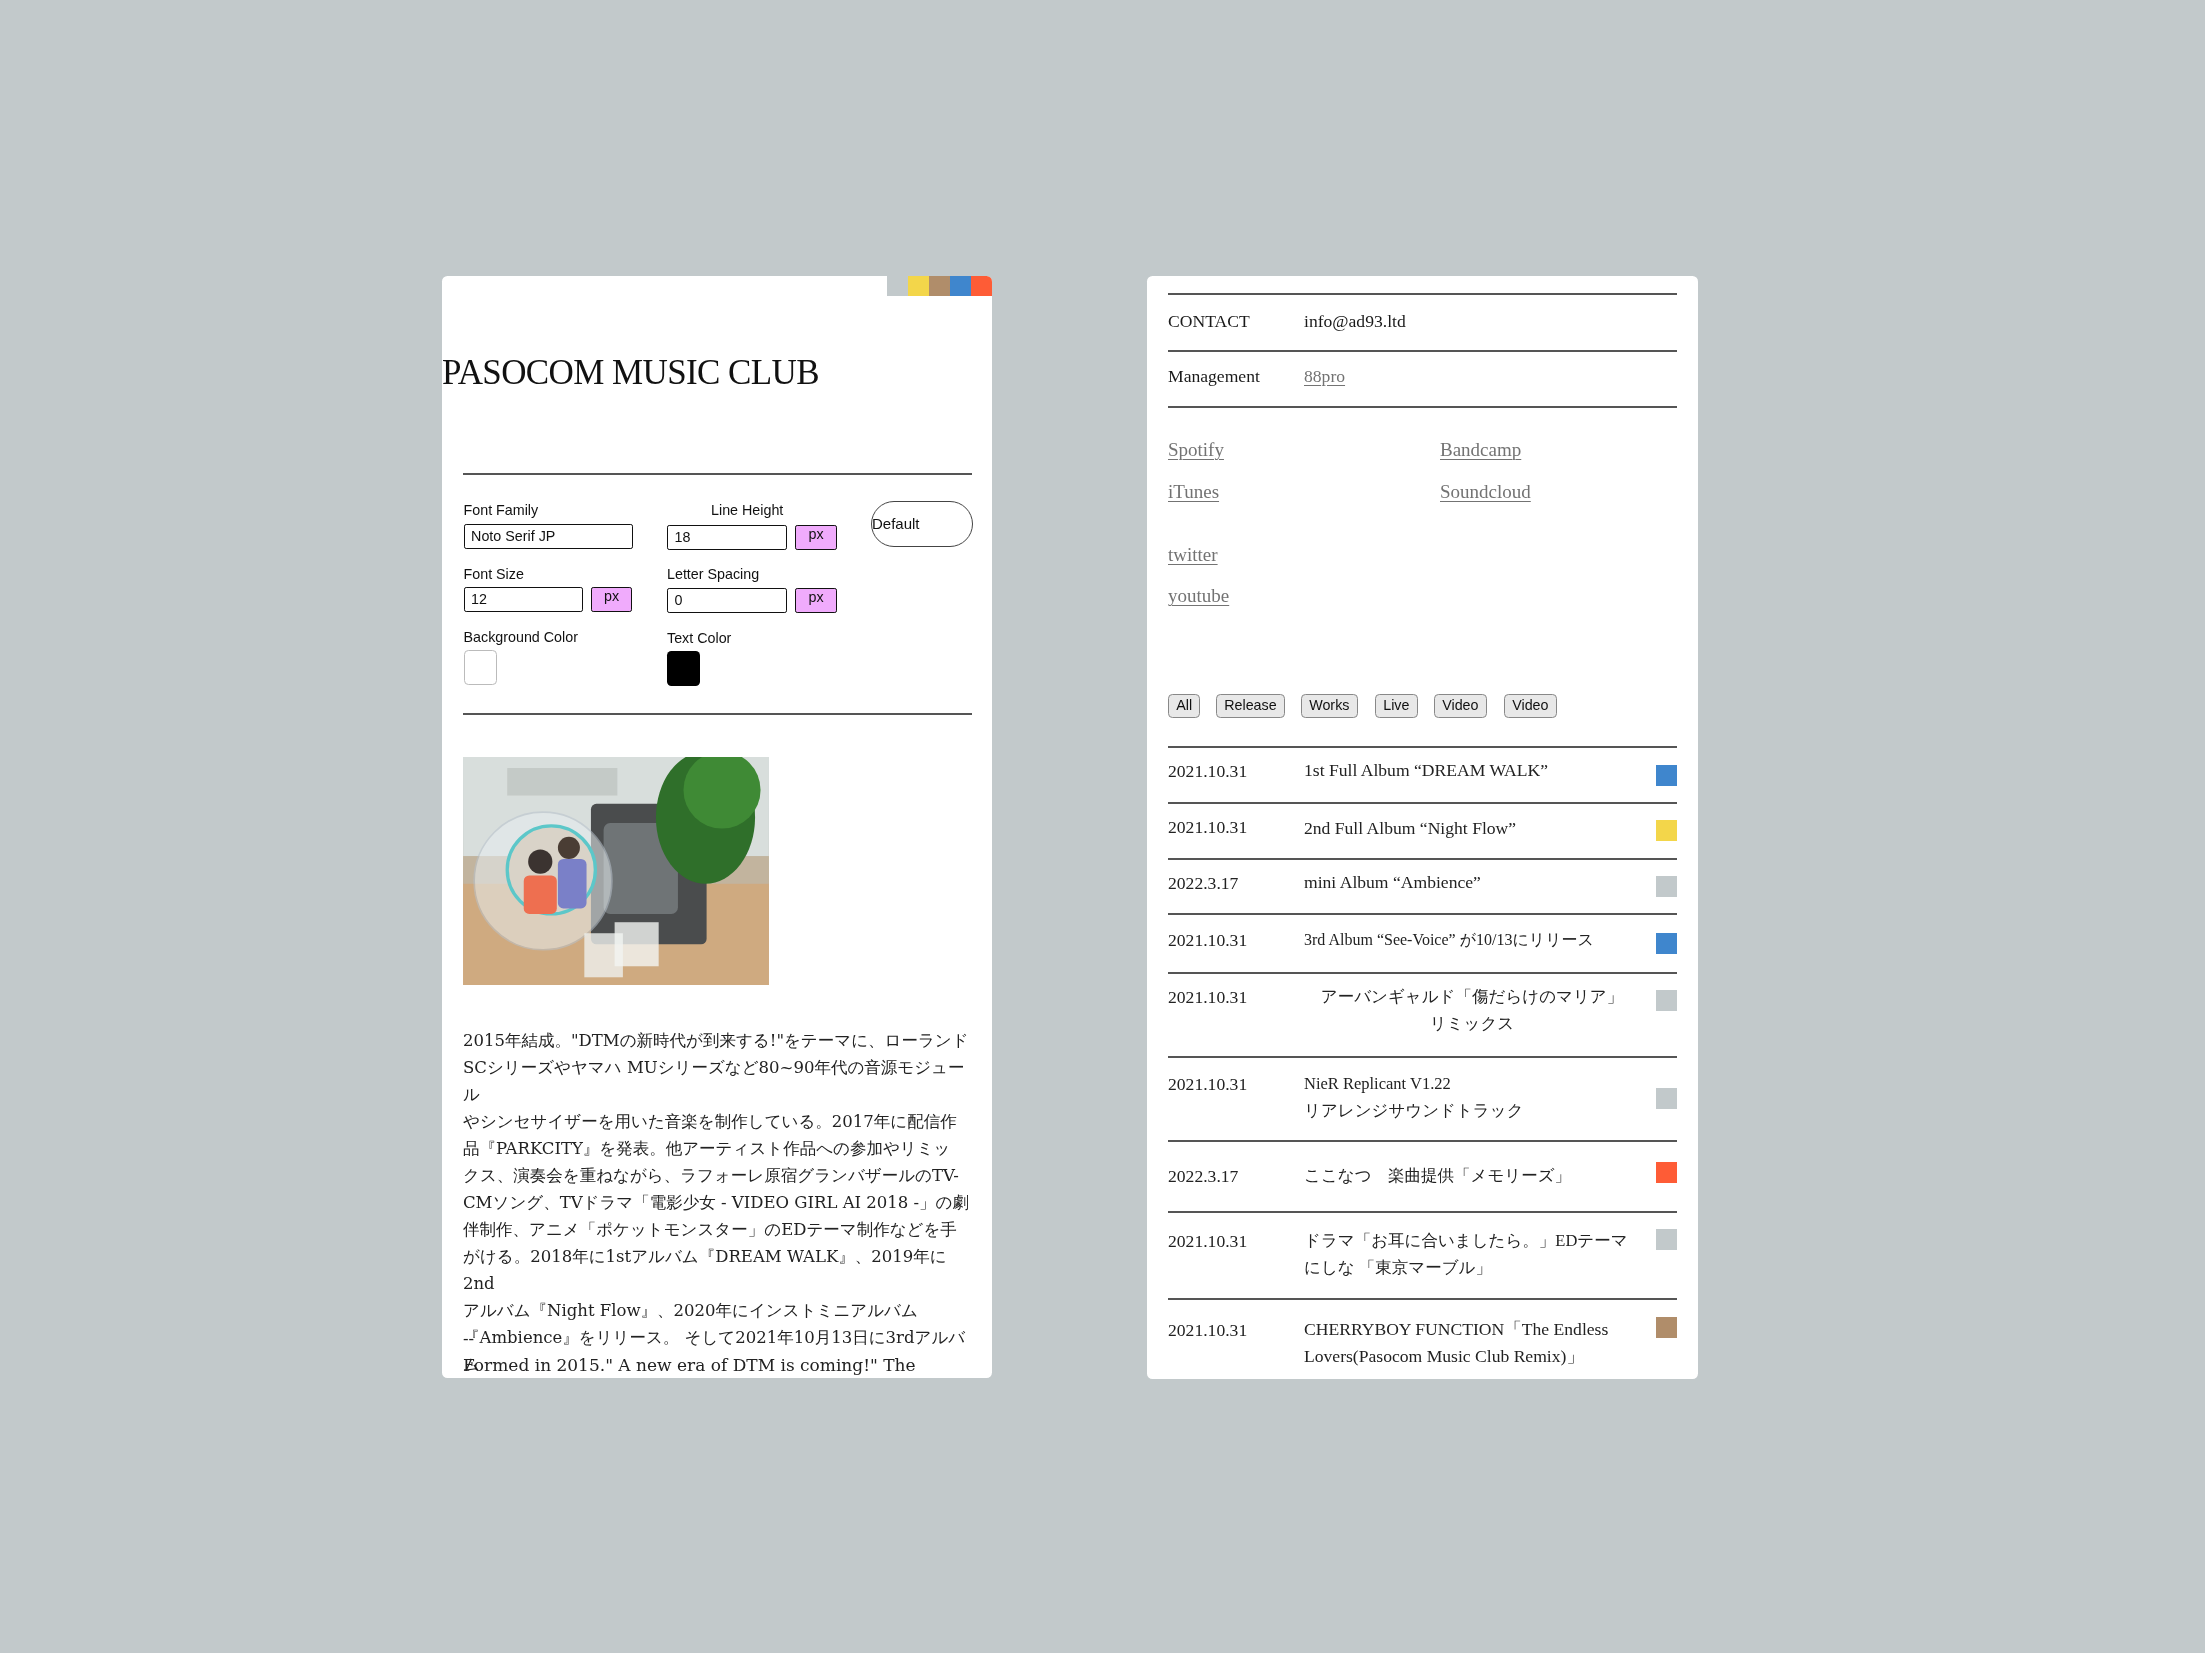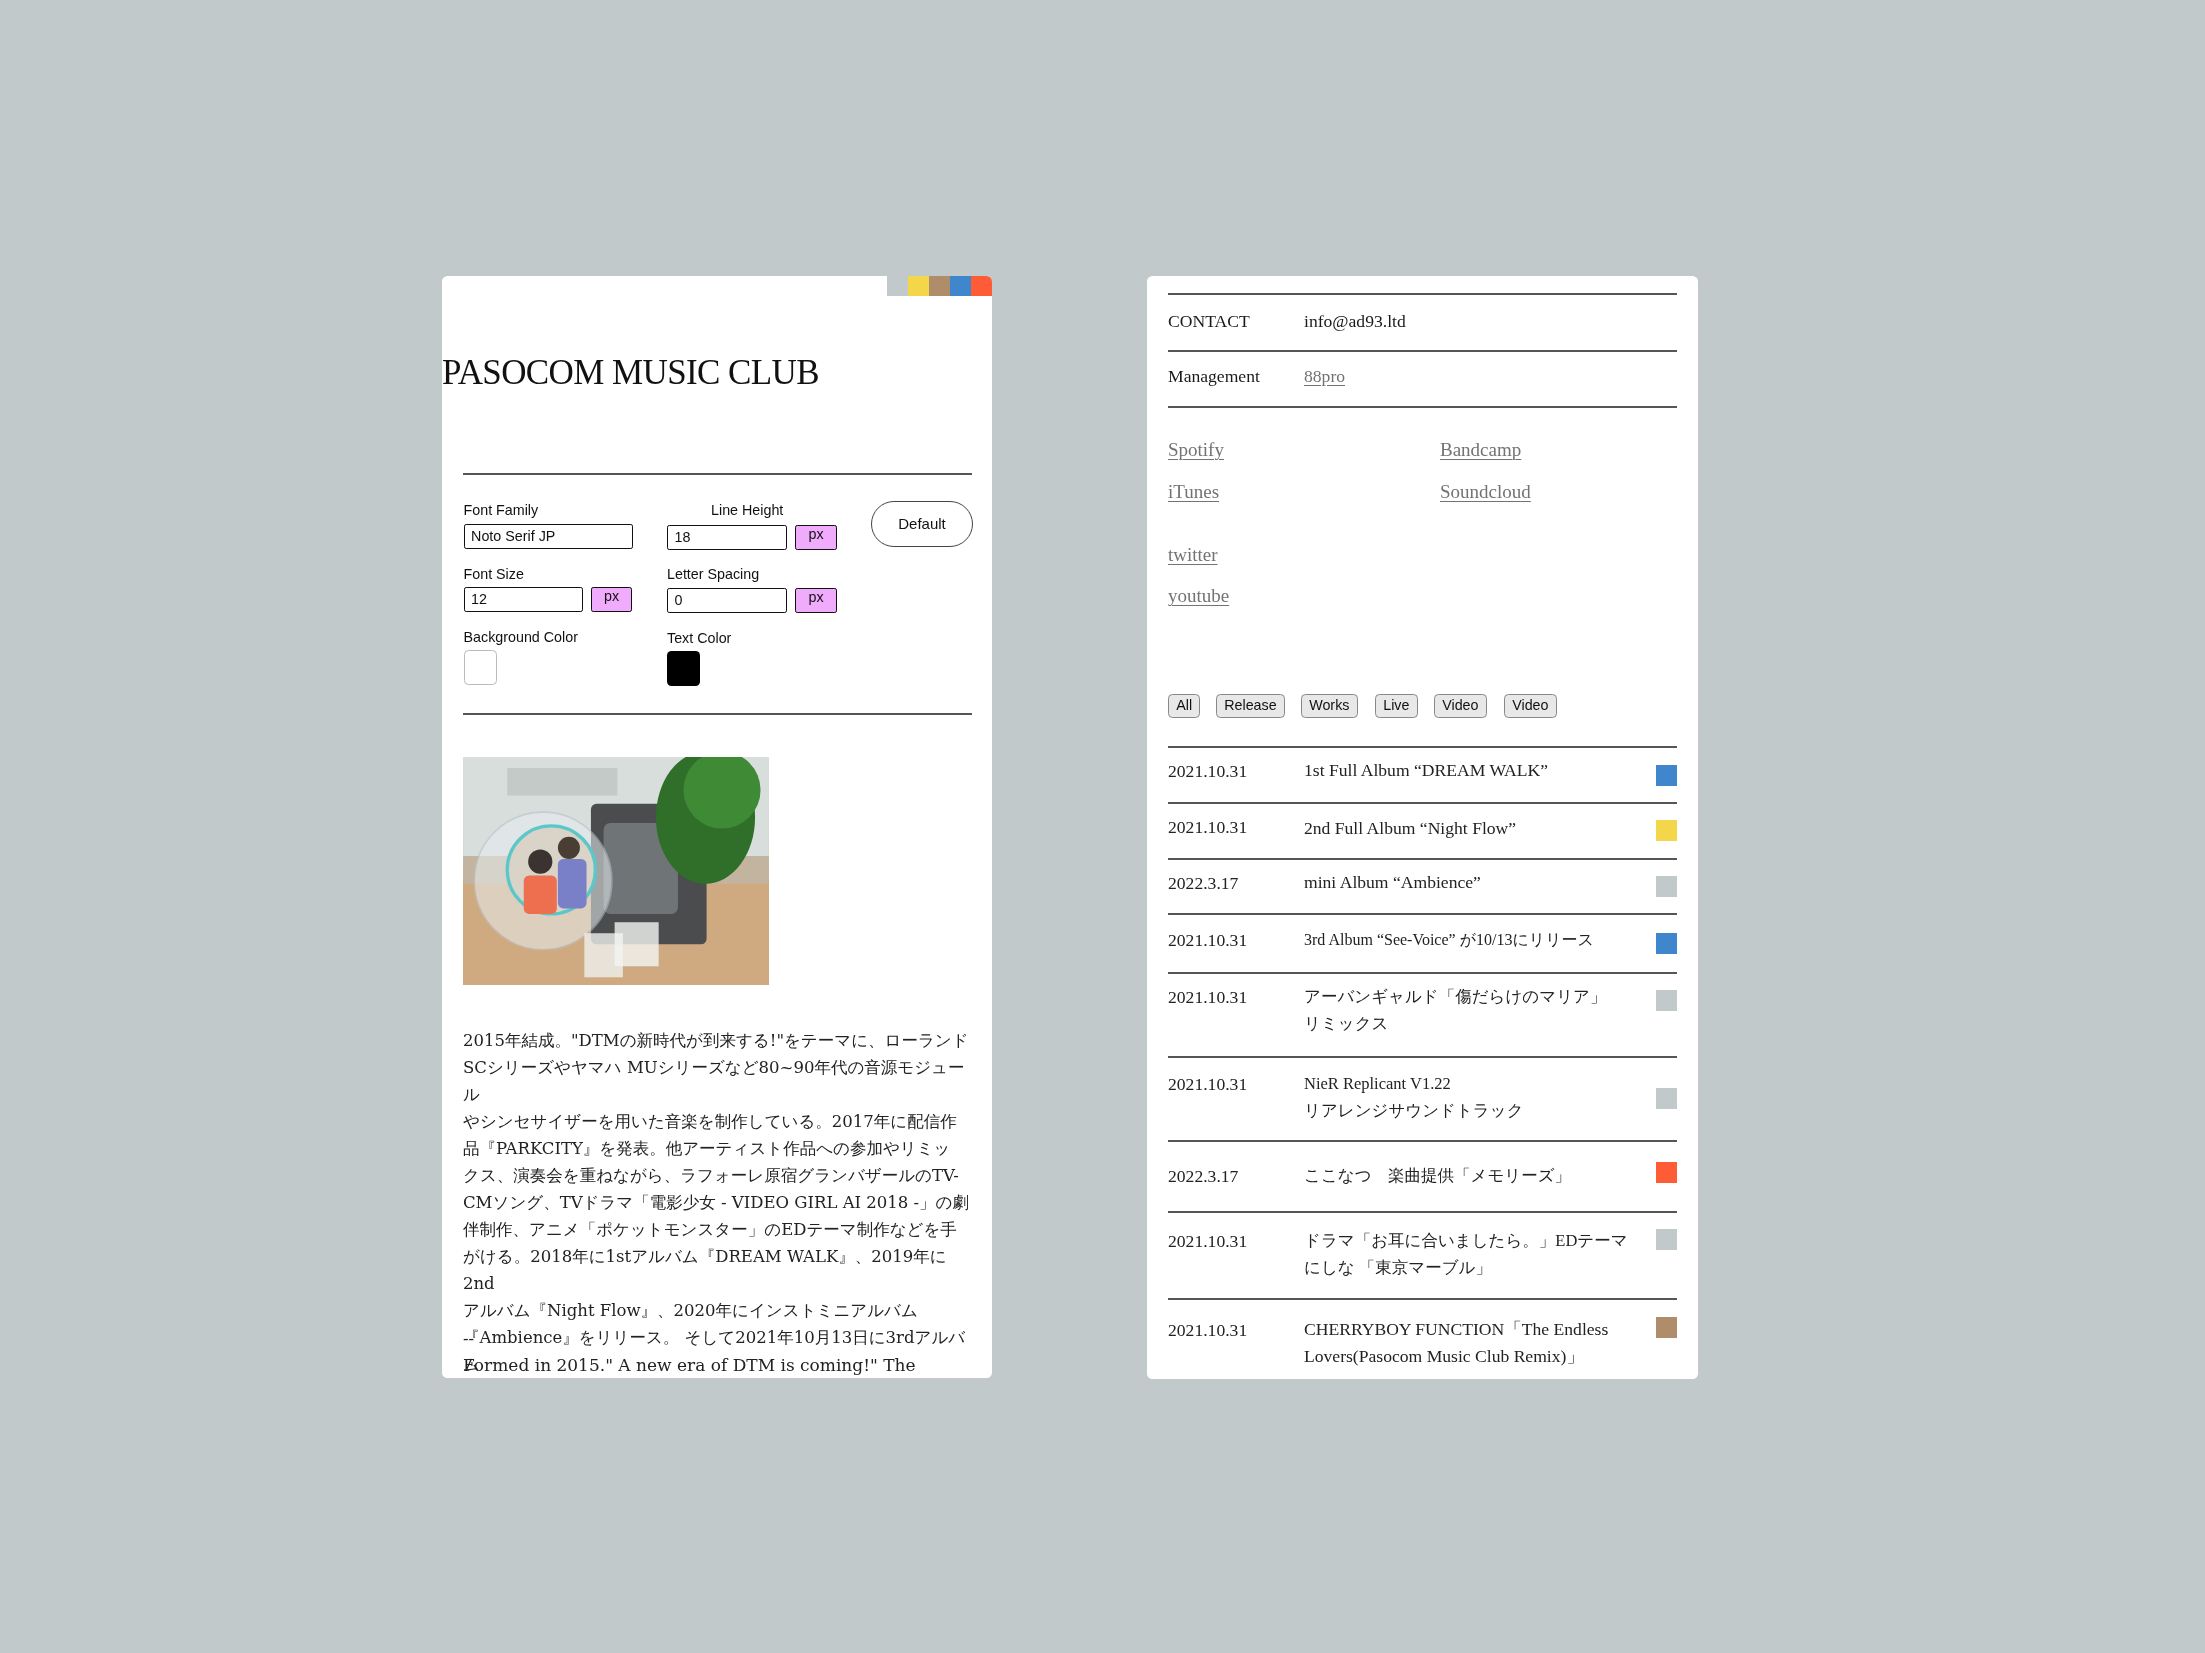--- a/index.html
+++ b/index.html
@@ -26,21 +26,21 @@
   .input {
     position:absolute; height:25px; border:1.7px solid #111; border-radius:2.2px;
     box-sizing:border-box; font-size:14.3px; padding:3.3px 6.6px; line-height:16.5px; background:#fff;
   }
   .unit {
     position:absolute; height:25px; border:1.7px solid #111; border-radius:2.2px;
     box-sizing:border-box; font-size:14.3px; text-align:center; line-height:16.5px; background:#f0abfc;
   }
   .default-btn {
     position:absolute; border:1.1px solid #444; border-radius:24px; background:#fff;
-    font-size:15px; text-align:center; line-height:44px; box-sizing:border-box;
+    font-size:15px; text-align:left; line-height:44px; box-sizing:border-box;
   }
   .color-swatch { position:absolute; width:33px; height:35px; border-radius:4.4px; box-sizing:border-box; }
 
   .photo {
     position:absolute; left:21px; top:481px; width:306px; height:228px; overflow:hidden;
     background:linear-gradient(180deg,#d9dfdd 0%,#c6cbc6 35%,#c9a57f 62%,#d7b48c 100%);
   }
   .bio {
     position:absolute; left:21px; top:751px; width:509px;
     font-family:"DejaVu Serif", serif; font-size:16.5px; line-height:27px; color:#222;
@@ -198,21 +198,21 @@
 
   <div class="news-row" style="top:654px;">
     <span class="date">2021.10.31</span>
     <span class="title" style="top:-4.4px; width:353px; white-space:nowrap; font-size:16px;">3rd Album “See-Voice” が10/13にリリース</span>
     <span class="tag" style="top: 3.3px; background: rgb(63, 134, 205);"></span>
   </div>
   <div class="rule" style="left:21px; width:509px; top:696px;"></div>
 
   <div class="news-row" style="top:711px;">
     <span class="date">2021.10.31</span>
-    <span class="title" style="top:-4.4px; white-space:pre-line; font-size:16.5px;">アーバンギャルド「傷だらけのマリア」
+    <span class="title" style="top:-4.4px; white-space:pre-line; font-size:16.5px;text-align:center;">アーバンギャルド「傷だらけのマリア」
 リミックス</span>
     <span class="tag" style="top: 3.3px; background: rgb(194, 201, 203);"></span>
   </div>
   <div class="rule" style="left:21px; width:509px; top:780px;"></div>
 
   <div class="news-row" style="top:798px;">
     <span class="date">2021.10.31</span>
     <span class="title" style="top:-4.4px; white-space:pre-line; font-size:16.5px;">NieR Replicant V1.22
 リアレンジサウンドトラック</span>
     <span class="tag" style="top: 14.3px; background: rgb(194, 201, 203);"></span>

